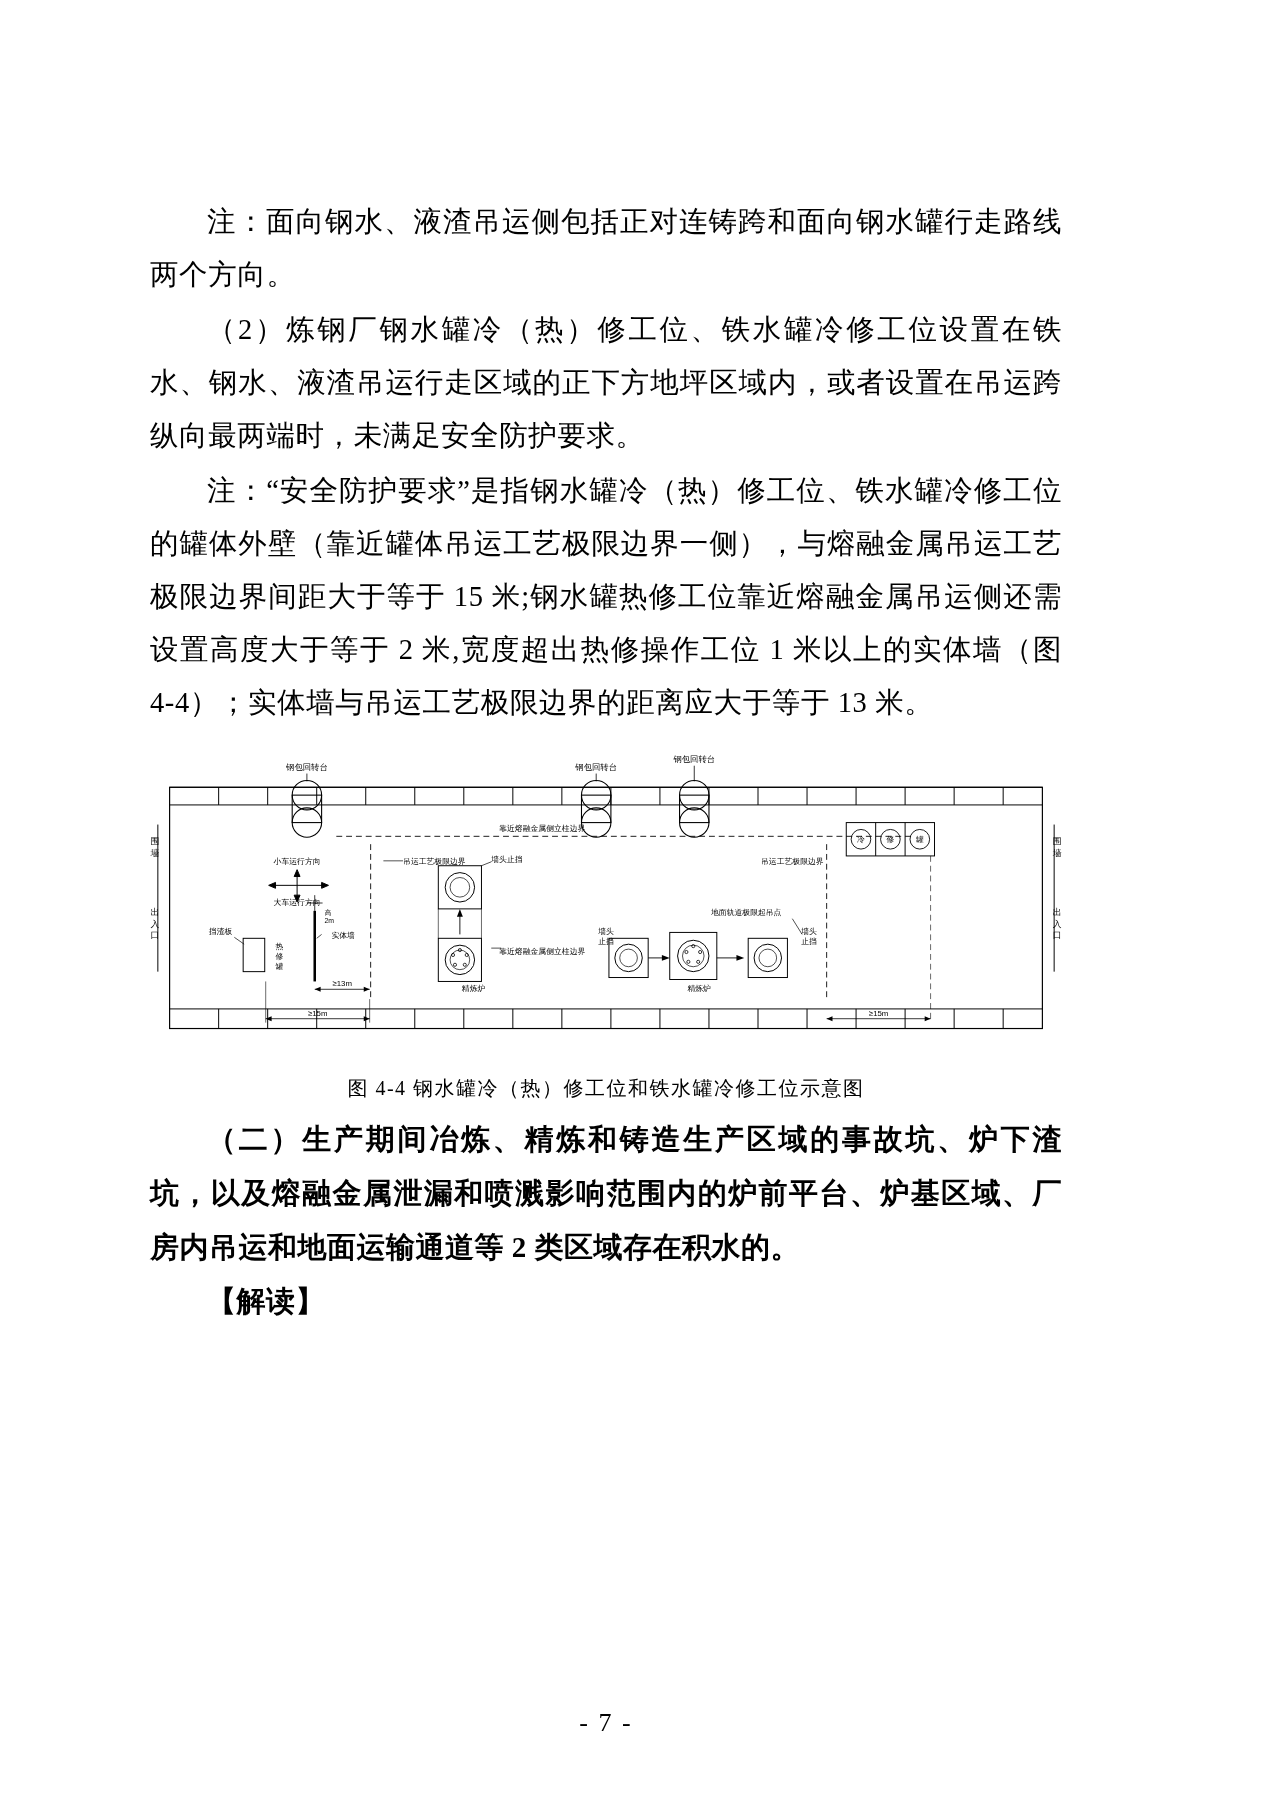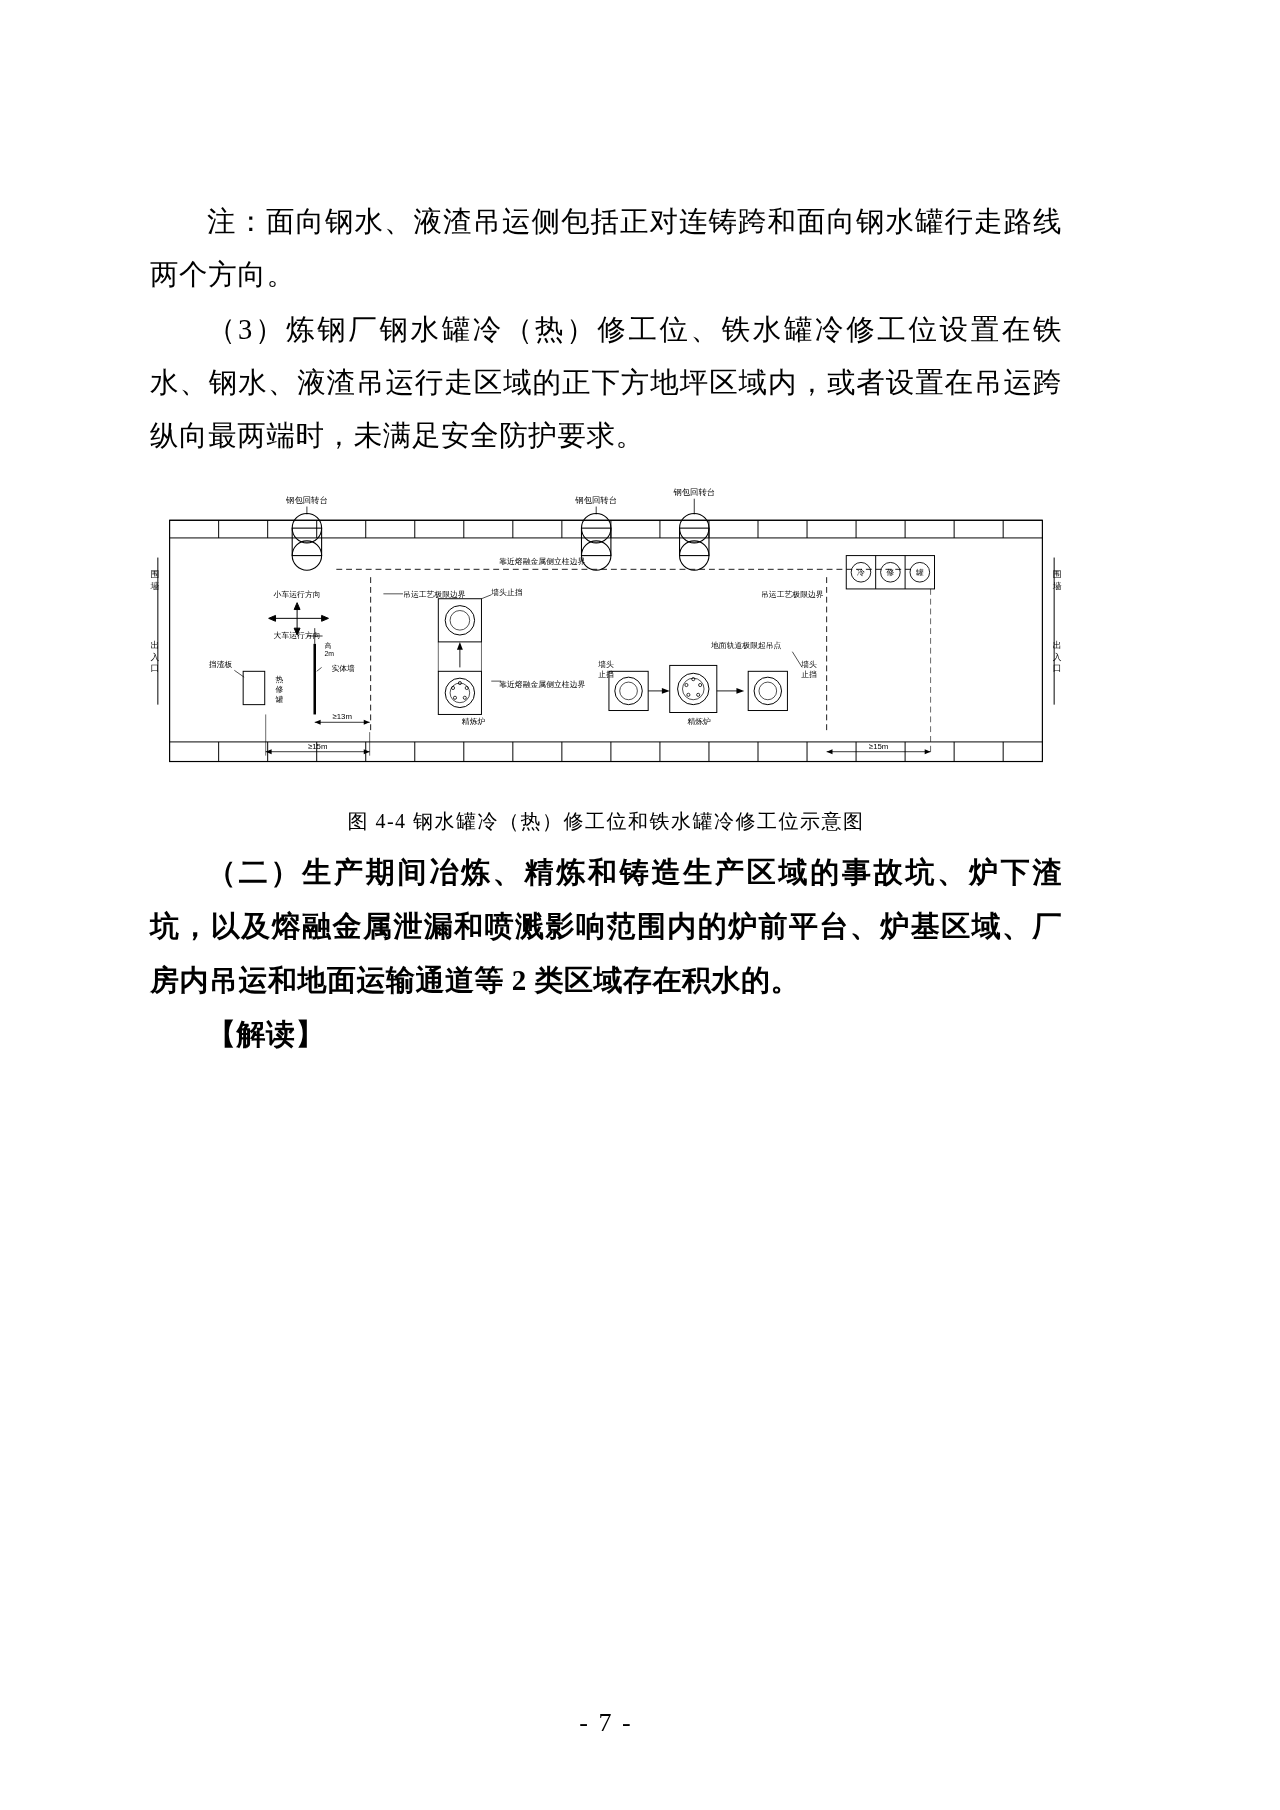--- a/index.html
+++ b/index.html
@@ -67,22 +67,23 @@
     fill: #000;
   }
 </style>
 </head>
 <body>
 
 <div class="page">
 
   <p class="para indent2">注：面向钢水、液渣吊运侧包括正对连铸跨和面向钢水罐行走路线两个方向。</p>
 
-  <p class="para indent2">（3）炼钢厂钢水罐冷（热）修工位、铁水罐冷修工位设置在铁水、钢水、液渣吊运行走区域的正下方地坪区域内，或者设置在吊运跨纵向最两端时，未满足安全防护要求。</p>
-
+  <p class="para indent2">（2）炼钢厂钢水罐冷（热）修工位、铁水罐冷修工位设置在铁水、钢水、液渣吊运行走区域的正下方地坪区域内，或者设置在吊运跨纵向最两端时，未满足安全防护要求。</p>
+
+  <p class="para indent2">注：“安全防护要求”是指钢水罐冷（热）修工位、铁水罐冷修工位的罐体外壁（靠近罐体吊运工艺极限边界一侧），与熔融金属吊运工艺极限边界间距大于等于 15 米;钢水罐热修工位靠近熔融金属吊运侧还需设置高度大于等于 2 米,宽度超出热修操作工位 1 米以上的实体墙（图 4-4）；实体墙与吊运工艺极限边界的距离应大于等于 13 米。</p>
 
   <div class="figure-wrap">
     <svg width="930" height="320" viewBox="0 0 930 320">
 
       <rect x="20" y="42" width="890" height="246" fill="none" stroke="#000" stroke-width="1.2"></rect>
 
       <line x1="20" y1="60" x2="910" y2="60" stroke="#000" stroke-width="1"></line>
       <line x1="20" y1="268" x2="910" y2="268" stroke="#000" stroke-width="1"></line>
       <line x1="20" y1="42" x2="910" y2="42" stroke="#000" stroke-width="1"></line>
 

